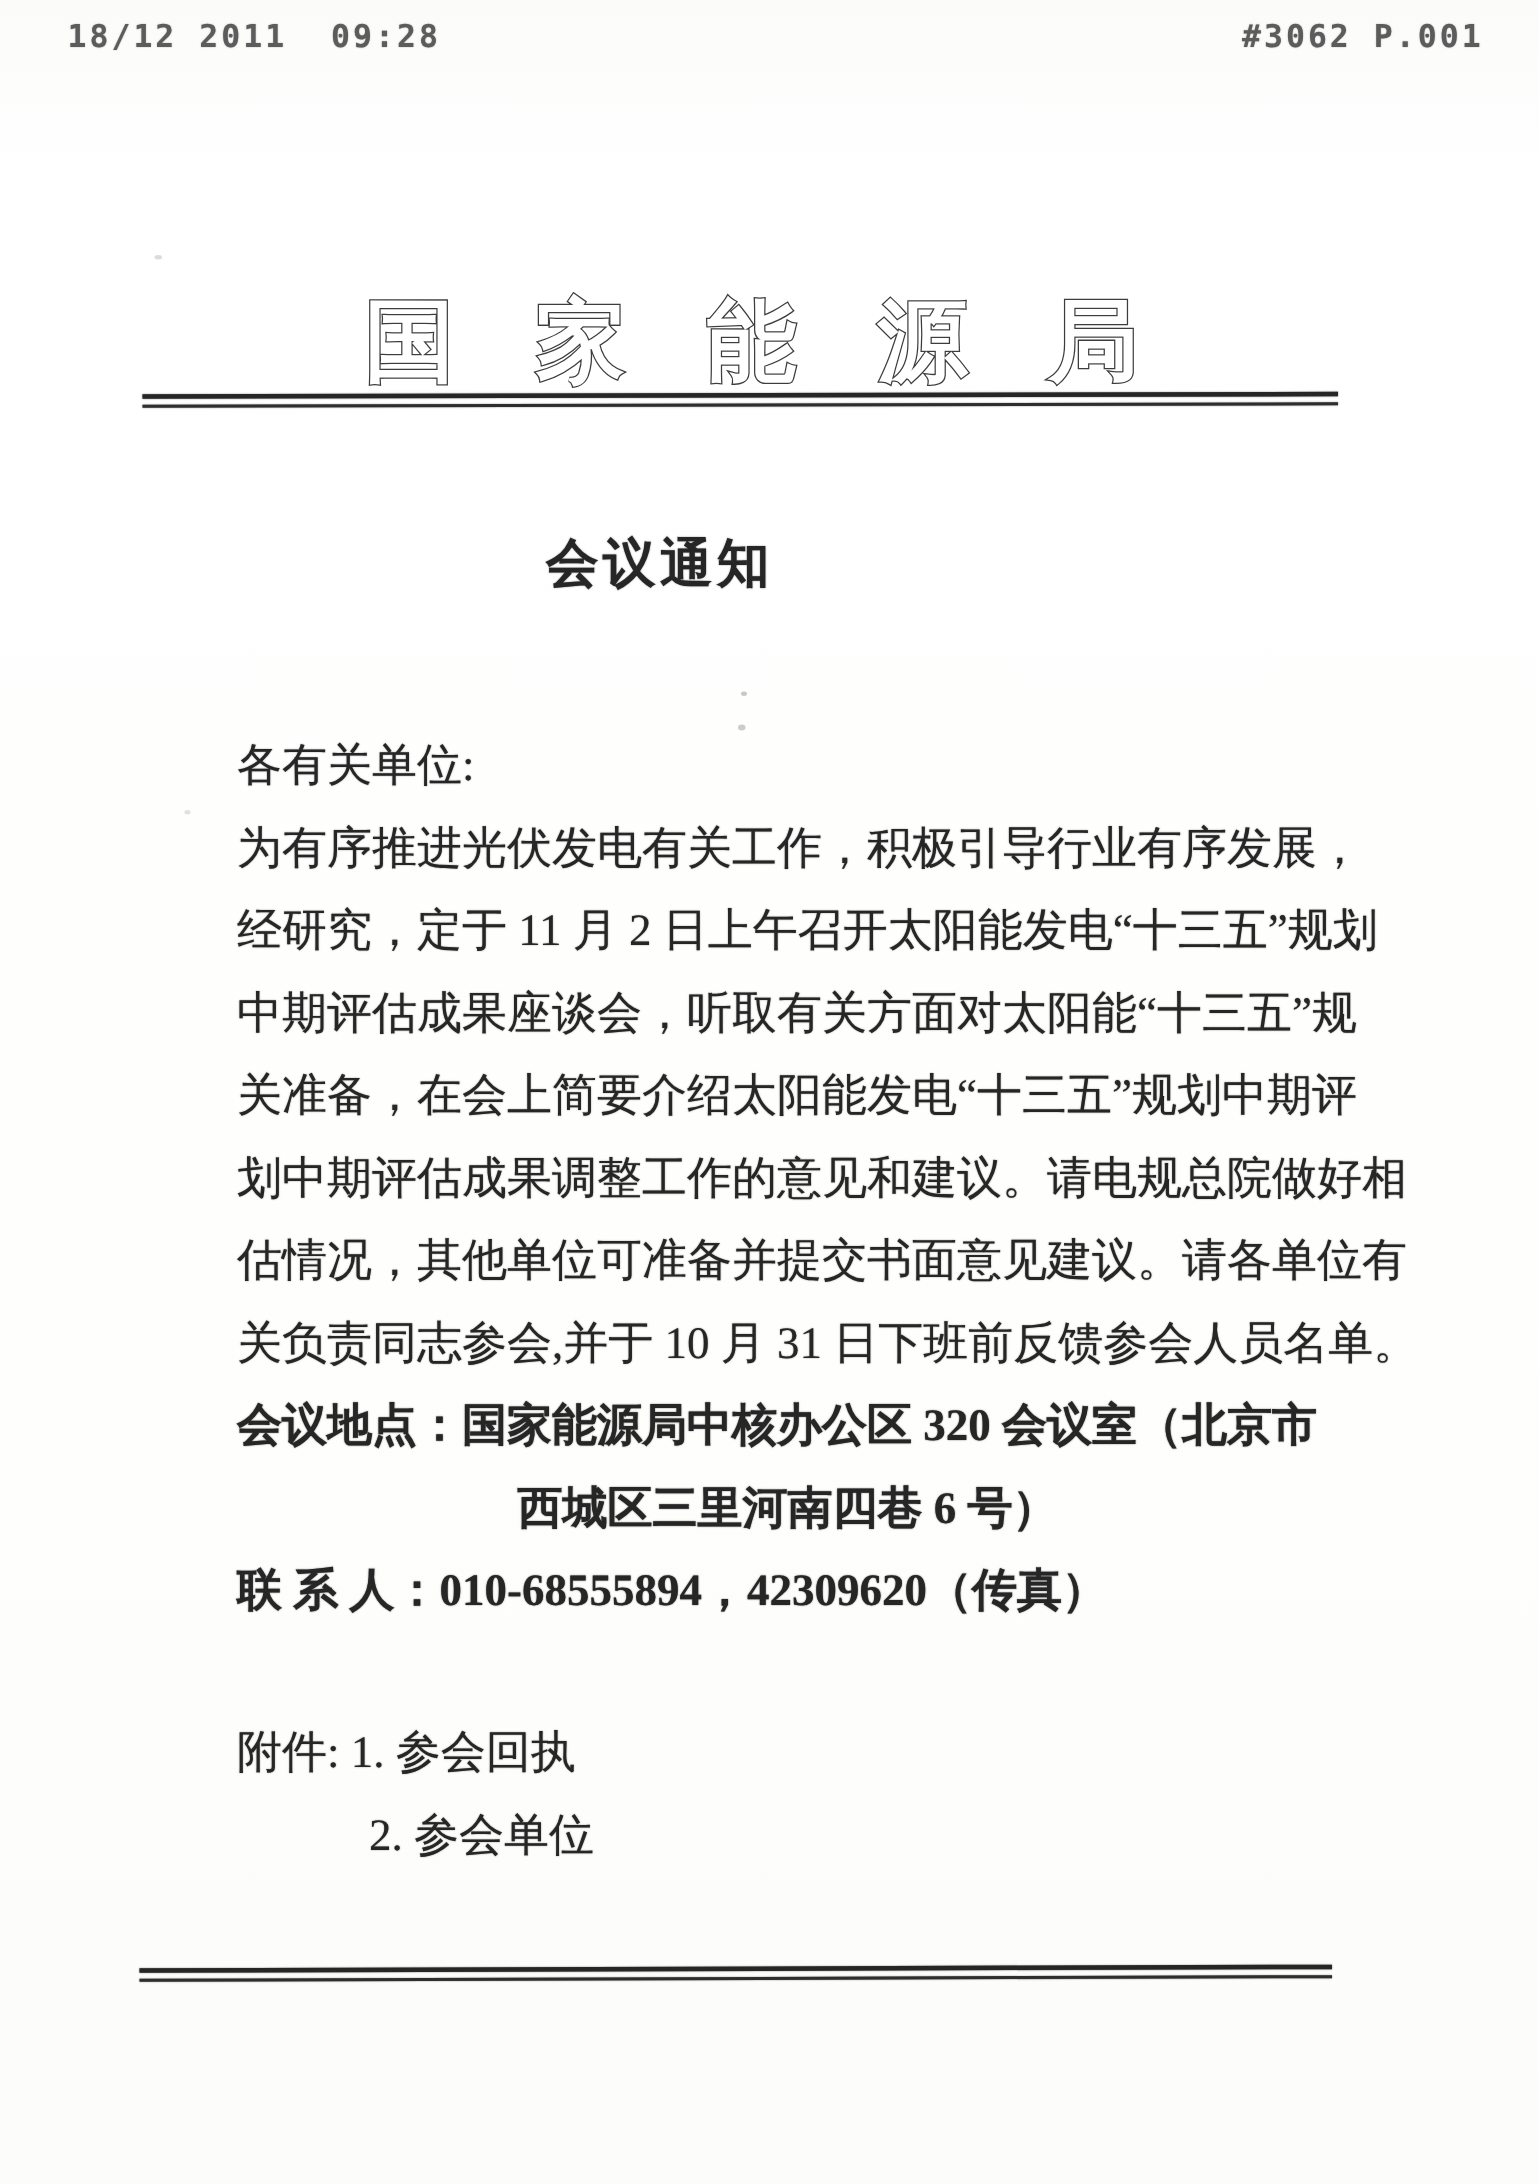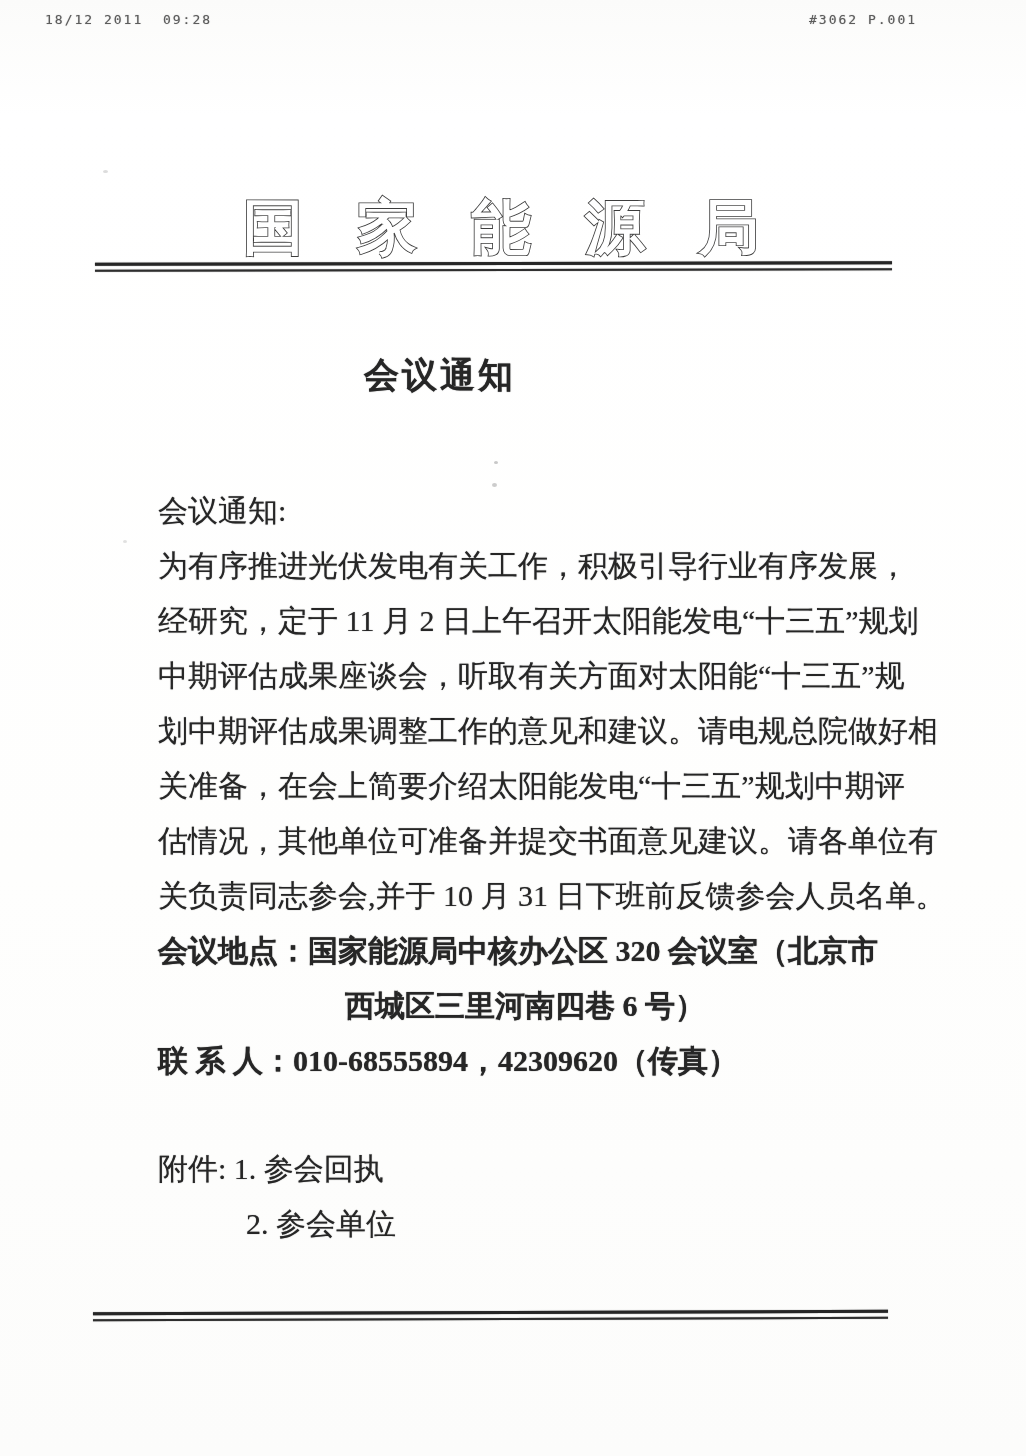--- a/index.html
+++ b/index.html
@@ -15,29 +15,29 @@
     overflow: hidden;
     font-family: "Liberation Serif", serif;
     color: #2a2a2a;
   }
 
   
   .fax-header span {
     position: absolute;
     top: 12px;
     font-family: "DejaVu Sans Mono", monospace;
-    font-size: 13px;
-    font-weight: normal;
+    font-size: 21px;
+    font-weight: bold;
     color: #5c5c5c;
     letter-spacing: 2px;
     text-shadow: 0 0 1px rgba(90,90,90,0.55);
     white-space: pre;
   }
   .fax-timestamp { left: 45px; }
-  .fax-pageid   { left: 809px; }
+  .fax-pageid   { left: 828px; }
 
   
   .masthead {
     position: absolute;
     top: 178px;
     left: 0;
     width: 1026px;
     height: 92px;
   }
   .masthead text {
@@ -133,26 +133,26 @@
   </svg>
 
   <div class="double-rule rule-top">
     <div class="bar-a"></div>
     <div class="bar-b"></div>
   </div>
 
   <h1 class="doc-title">会议通知</h1>
 
   <div class="doc-body">
-    <div class="ln">会议通知:</div>
+    <div class="ln">各有关单位:</div>
     <div class="ln indent">为有序推进光伏发电有关工作，积极引导行业有序发展，</div>
     <div class="ln">经研究，定于 11 月 2 日上午召开太阳能发电“十三五”规划</div>
     <div class="ln">中期评估成果座谈会，听取有关方面对太阳能“十三五”规</div>
+    <div class="ln">关准备，在会上简要介绍太阳能发电“十三五”规划中期评</div>
     <div class="ln">划中期评估成果调整工作的意见和建议。请电规总院做好相</div>
-    <div class="ln">关准备，在会上简要介绍太阳能发电“十三五”规划中期评</div>
     <div class="ln">估情况，其他单位可准备并提交书面意见建议。请各单位有</div>
     <div class="ln">关负责同志参会,并于 10 月 31 日下班前反馈参会人员名单。</div>
     <div class="ln indent label-line">会议地点：国家能源局中核办公区 320 会议室（北京市</div>
     <div class="ln indent2 label-line">西城区三里河南四巷 6 号）</div>
     <div class="ln indent label-line">联 系 人：010-68555894，42309620（传真）</div>
     <div class="ln indent attach-gap">附件: 1. 参会回执</div>
     <div class="ln indent3">2. 参会单位</div>
   </div>
 
   <div class="double-rule rule-bottom">

